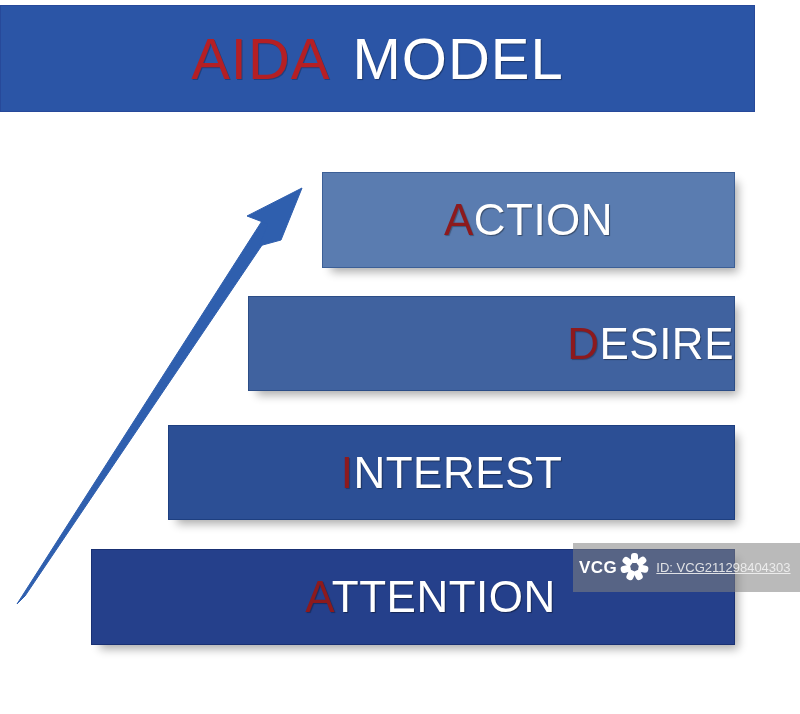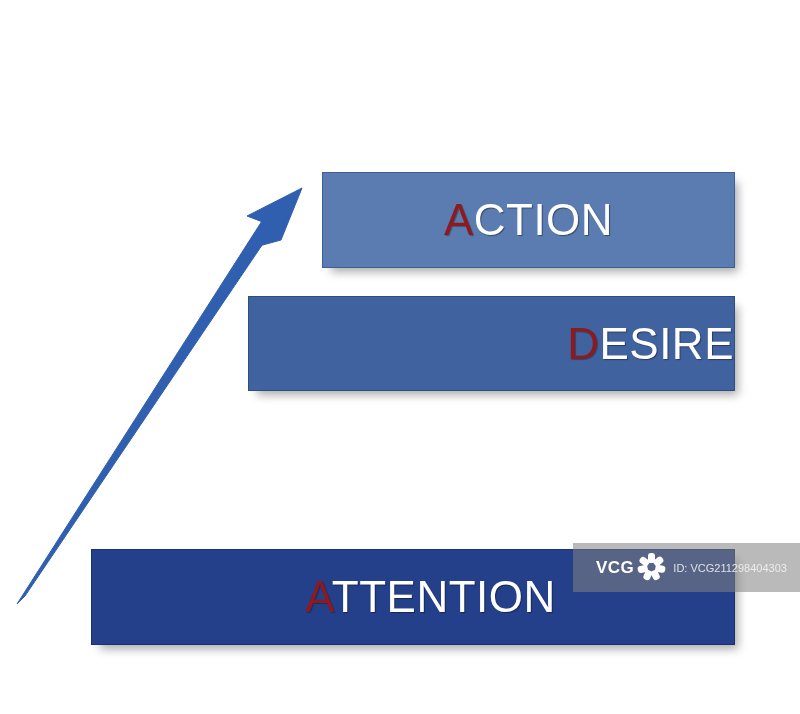--- a/index.html
+++ b/index.html
@@ -113,21 +113,21 @@
   
   #vcg-watermark {
     position: absolute;
     left: 573px;
     top: 543px;
     width: 227px;
     height: 49px;
     background: rgba(130,130,130,0.55);
     display: flex;
     align-items: center;
-    padding-left: 23px;
+    padding-left: 6px;
     box-sizing: border-box;
   }
   #vcg-logo {
     display: flex;
     align-items: center;
     gap: 2px;
     flex: 0 0 auto;
   }
   #vcg-wordmark {
     color: #ffffff;
@@ -148,51 +148,62 @@
     left: 11px;
     top: 0px;
     width: 7px;
     height: 10px;
     background: #ffffff;
     border-radius: 3px 3px 2px 2px;
     transform-origin: 3.5px 14px;
   }
   #vcg-id {
     color: rgba(242,242,242,0.88);
-    font-size: 11px;
+    font-size: 13px;
     margin-left: 8px;
     white-space: nowrap;
     font-family: "Liberation Sans", sans-serif;
+    text-decoration: underline;
   }
 </style>
 </head>
 <body>
 
 <div id="canvas">
 
+  <div id="header-banner">
+    <div id="header-title">
+      <span class="t-red">AIDA</span><span class="t-gap"></span><span class="t-white">MODEL</span>
+    </div>
+  </div>
 
   <svg id="growth-arrow" viewBox="0 0 330 460" xmlns="http://www.w3.org/2000/svg">
     <g fill="#2f5fae" stroke="#2f5fae" stroke-width="1">
       <polygon points="17,444 25,436 279,60 269,50"></polygon>
       <polygon points="302,28 247,56 268,64 259,86 281,80"></polygon>
     </g>
   </svg>
 
   <div class="stage-bar" id="bar-action">
     <div class="stage-label">
       <span class="initial">A</span><span>CTION</span>
     </div>
   </div>
 
   <div class="stage-bar" id="bar-desire">
     <div class="stage-label">
       <span class="initial">D</span><span>ESIRE</span>
     </div>
   </div>
 
+  <div class="stage-bar" id="bar-interest">
+    <div class="stage-label">
+      <span class="initial">I</span><span>NTEREST</span>
+    </div>
+  </div>
 
   <div class="stage-bar" id="bar-attention">
     <div class="stage-label">
       <span class="initial">A</span><span>TTENTION</span>
     </div>
   </div>
 
   <div id="vcg-watermark">
     <div id="vcg-logo">
       <span id="vcg-wordmark">VCG</span>

